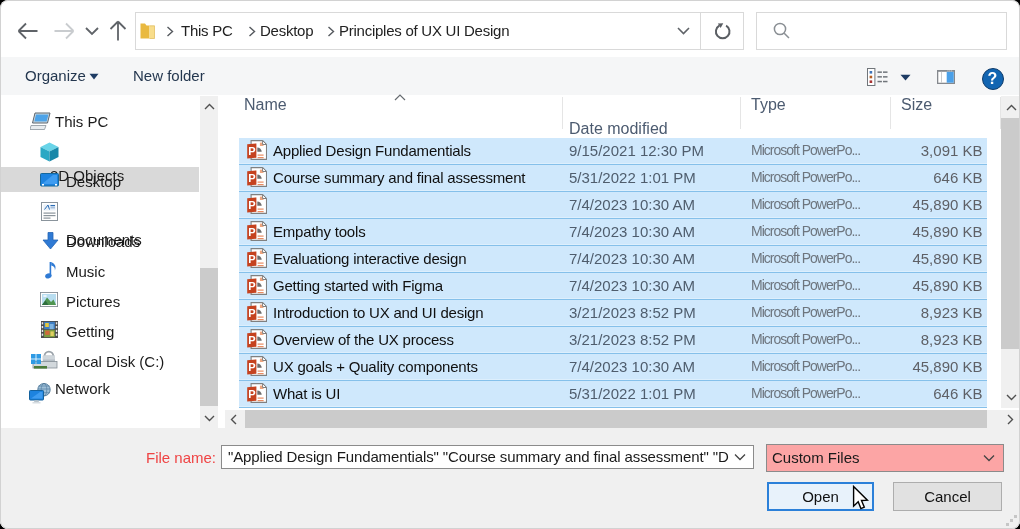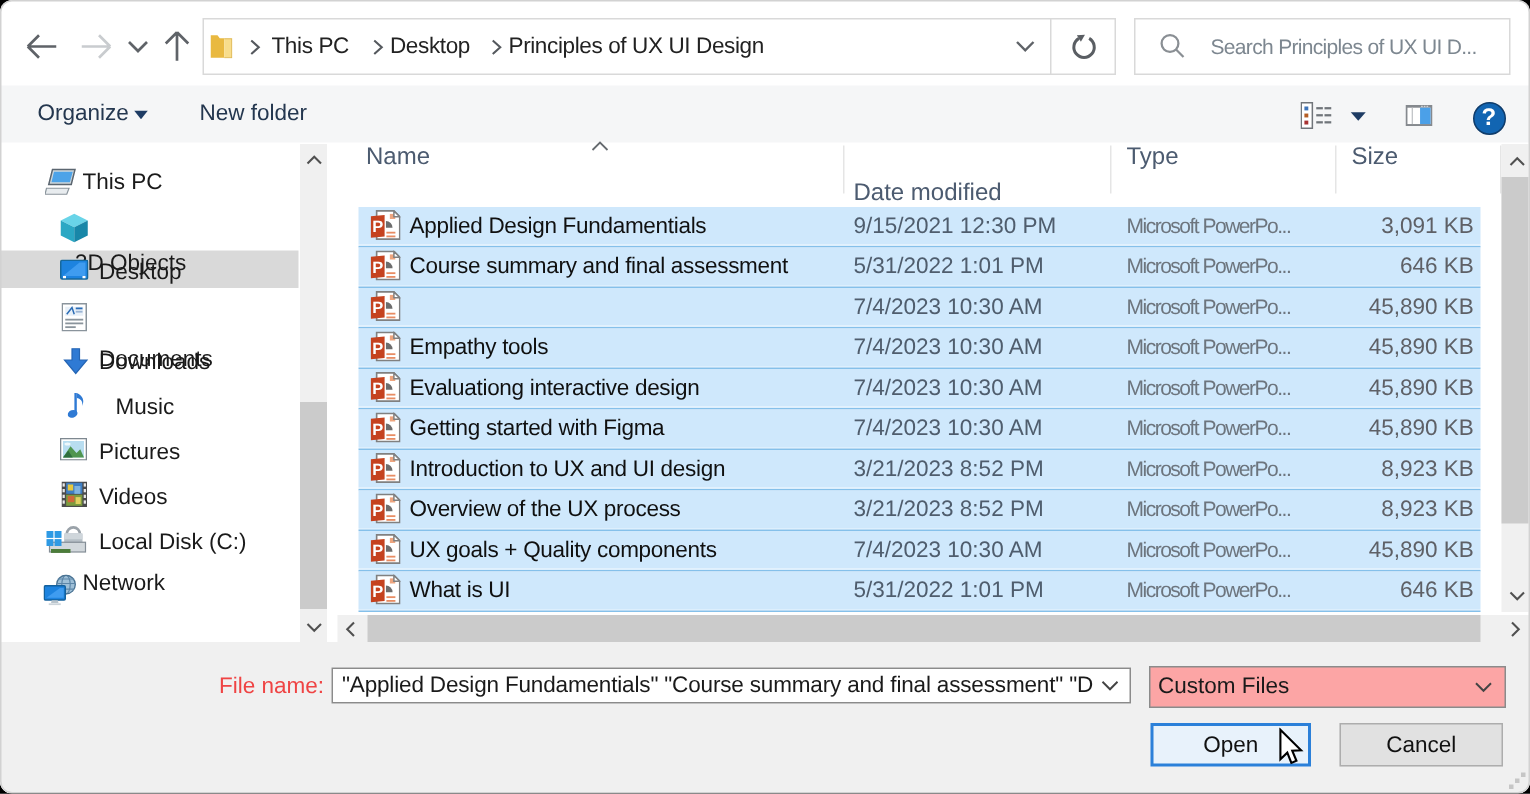--- a/index.html
+++ b/index.html
@@ -89,21 +89,20 @@
   </svg>
   <svg class="abs" style="left:711px;top:19px;" width="24" height="24" viewBox="0 0 24 24">
     <path d="M15.1 6.6 A 6.8 6.8 0 1 1 8.3 6.6" stroke="#5a5e63" stroke-width="2" fill="none"></path>
     <path d="M9.6 8.9 L12.3 4.2 L6.9 4.5 Z" fill="#5a5e63"></path>
   </svg>
   <div class="searchbox"></div>
   <svg class="abs" style="left:772px;top:21px;" width="19" height="19" viewBox="0 0 19 19">
     <circle cx="8" cy="8" r="5.6" stroke="#8a8f94" stroke-width="1.5" fill="none"></circle>
     <path d="M12.2 12.2 L17 17" stroke="#8a8f94" stroke-width="1.5"></path>
   </svg>
-  <div class="crumb" style="left:807px;color:#7d8790;font-size:14px;letter-spacing:-0.45px;">Search Principles of UX UI D...</div>
 
   <div class="toolbar"></div>
   <div class="tbtext" style="left:25px;">Organize</div>
   <svg class="abs" style="left:89px;top:73px;" width="10" height="7" viewBox="0 0 10 7">
       <path d="M0.5 0.8 L9.5 0.8 L5 6.5 Z" fill="#1e3c64"></path>
     </svg>
   <div class="tbtext" style="left:133px;">New folder</div>
   <svg class="abs" style="left:867px;top:68px;" width="21" height="18" viewBox="0 0 21 18">
     <rect x="0.5" y="0.5" width="7.4" height="17" fill="#fff" stroke="#70757a" stroke-width="1"></rect>
     <rect x="2.6" y="3" width="2.6" height="2.6" fill="#3f74b8"></rect>
@@ -181,21 +180,21 @@
   <div class="side-item" style="top:227px;">
       <span class="lbl" style="left:66px;">Downloads</span>
     </div>
 
   <svg class="abs" style="left:45px;top:261px;" width="14" height="18" viewBox="0 0 14 18">
     <rect x="4.6" y="1" width="1.6" height="13.6" fill="#2f7ad4"></rect>
     <path d="M6.2 1 C 10 2.8, 11.6 5.6, 9.8 9.6 C 10.4 6.2, 8.4 4.8, 6.2 4.4 Z" fill="#2f7ad4"></path>
     <ellipse cx="3.4" cy="14.9" rx="3.3" ry="2.5" fill="#2f7ad4" transform="rotate(-18 3.4 14.9)"></ellipse>
   </svg>
   <div class="side-item" style="top:257px;">
-      <span class="lbl" style="left:77px;">Music</span>
+      <span class="lbl" style="left:66px;">Music</span>
     </div>
 
   <svg class="abs" style="left:40px;top:292px;" width="18" height="15" viewBox="0 0 18 15">
     <rect x="0.4" y="0.4" width="17.2" height="14.2" fill="#fff" stroke="#7e8890" stroke-width="0.9"></rect>
     <rect x="2" y="2" width="14" height="11" fill="#b8ddf0"></rect>
     <path d="M2 13 L7 5.5 L11 10 L13.5 7.5 L16 13 Z" fill="#4f9550"></path>
     <path d="M2 13 L5.5 8.5 L8.5 13 Z" fill="#2e6e3e"></path>
     <ellipse cx="5" cy="4" rx="2" ry="1" fill="#eef7fb"></ellipse>
   </svg>
   <div class="side-item" style="top:287px;">
@@ -213,21 +212,21 @@
     <rect x="0.7" y="1.2" width="1.5" height="2.2" fill="#e9e9e9"></rect>
       <rect x="0.7" y="5" width="1.5" height="2.2" fill="#e9e9e9"></rect>
     <rect x="0.7" y="8.8" width="1.5" height="2.2" fill="#e9e9e9"></rect>
       <rect x="0.7" y="12.6" width="1.5" height="2.2" fill="#e9e9e9"></rect>
     <rect x="14.8" y="1.2" width="1.5" height="2.2" fill="#e9e9e9"></rect>
       <rect x="14.8" y="5" width="1.5" height="2.2" fill="#e9e9e9"></rect>
     <rect x="14.8" y="8.8" width="1.5" height="2.2" fill="#e9e9e9"></rect>
       <rect x="14.8" y="12.6" width="1.5" height="2.2" fill="#e9e9e9"></rect>
   </svg>
   <div class="side-item" style="top:317px;">
-      <span class="lbl" style="left:66px;">Videos</span>
+      <span class="lbl" style="left:66px;">Getting</span>
     </div>
 
   <svg class="abs" style="left:30px;top:349px;" width="29" height="22" viewBox="0 0 29 22">
     <path d="M14.5 7 A 4.4 4.4 0 0 1 23.3 7" fill="none" stroke="#9aa2a9" stroke-width="1.8"></path>
     <rect x="12.8" y="6.5" width="12.2" height="9.5" rx="1" fill="#b6bfc6"></rect>
     <rect x="12.8" y="6.5" width="12.2" height="4" fill="#cfd6db"></rect>
     <rect x="3" y="12.5" width="24" height="6.5" fill="#d2d8dc" stroke="#848e96" stroke-width="0.8"></rect>
     <rect x="4" y="17" width="13" height="2.6" fill="#4c7c3a"></rect>
     <rect x="1" y="5" width="4.6" height="4.6" fill="#2e9ae4"></rect>
     <rect x="6.4" y="5" width="4.6" height="4.6" fill="#2e9ae4"></rect>

